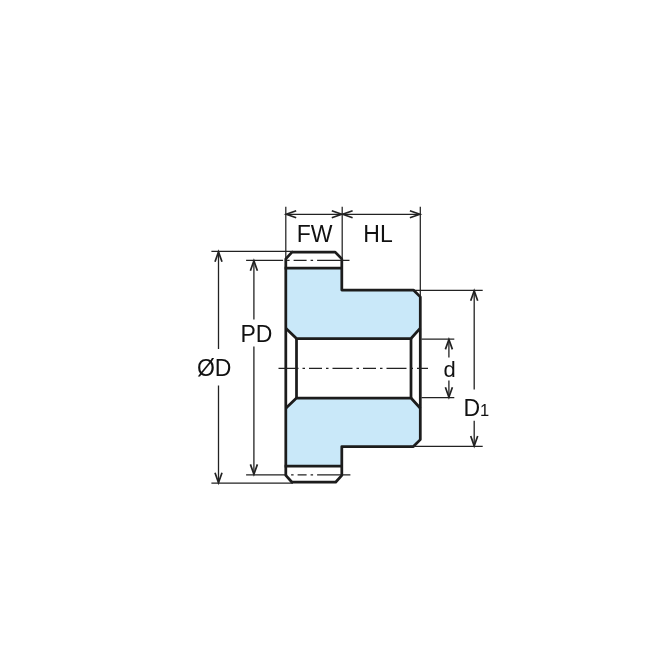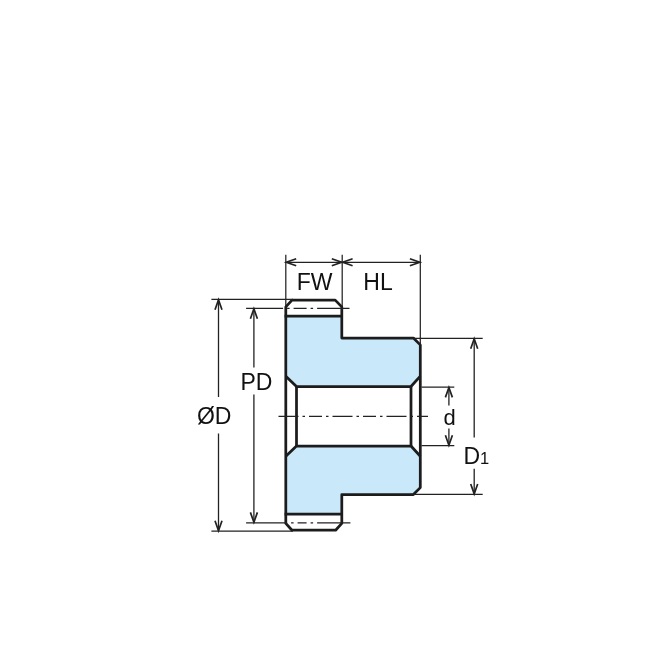--- a/index.html
+++ b/index.html
@@ -1,16 +1,16 @@
 <!DOCTYPE html>
 <html><head>
 <meta charset="utf-8">
 <style>
   html,body{margin:0;padding:0;background:#ffffff;}
-  .page{width:670px;height:616px;position:relative;background:#b91c1c;overflow:hidden;margin-top:48px;}
+  .page{width:670px;height:616px;position:relative;background:#b91c1c;overflow:hidden;}
   text{font-family:"Liberation Sans", sans-serif;fill:#111;filter:grayscale(1);}
 </style>
 </head>
 <body>
 <div class="page">
 <svg width="670" height="670" viewBox="0 0 670 670" xmlns="http://www.w3.org/2000/svg">
 
   <rect x="0" y="0" width="670" height="670" fill="#ffffff"></rect>
 
   <g>

